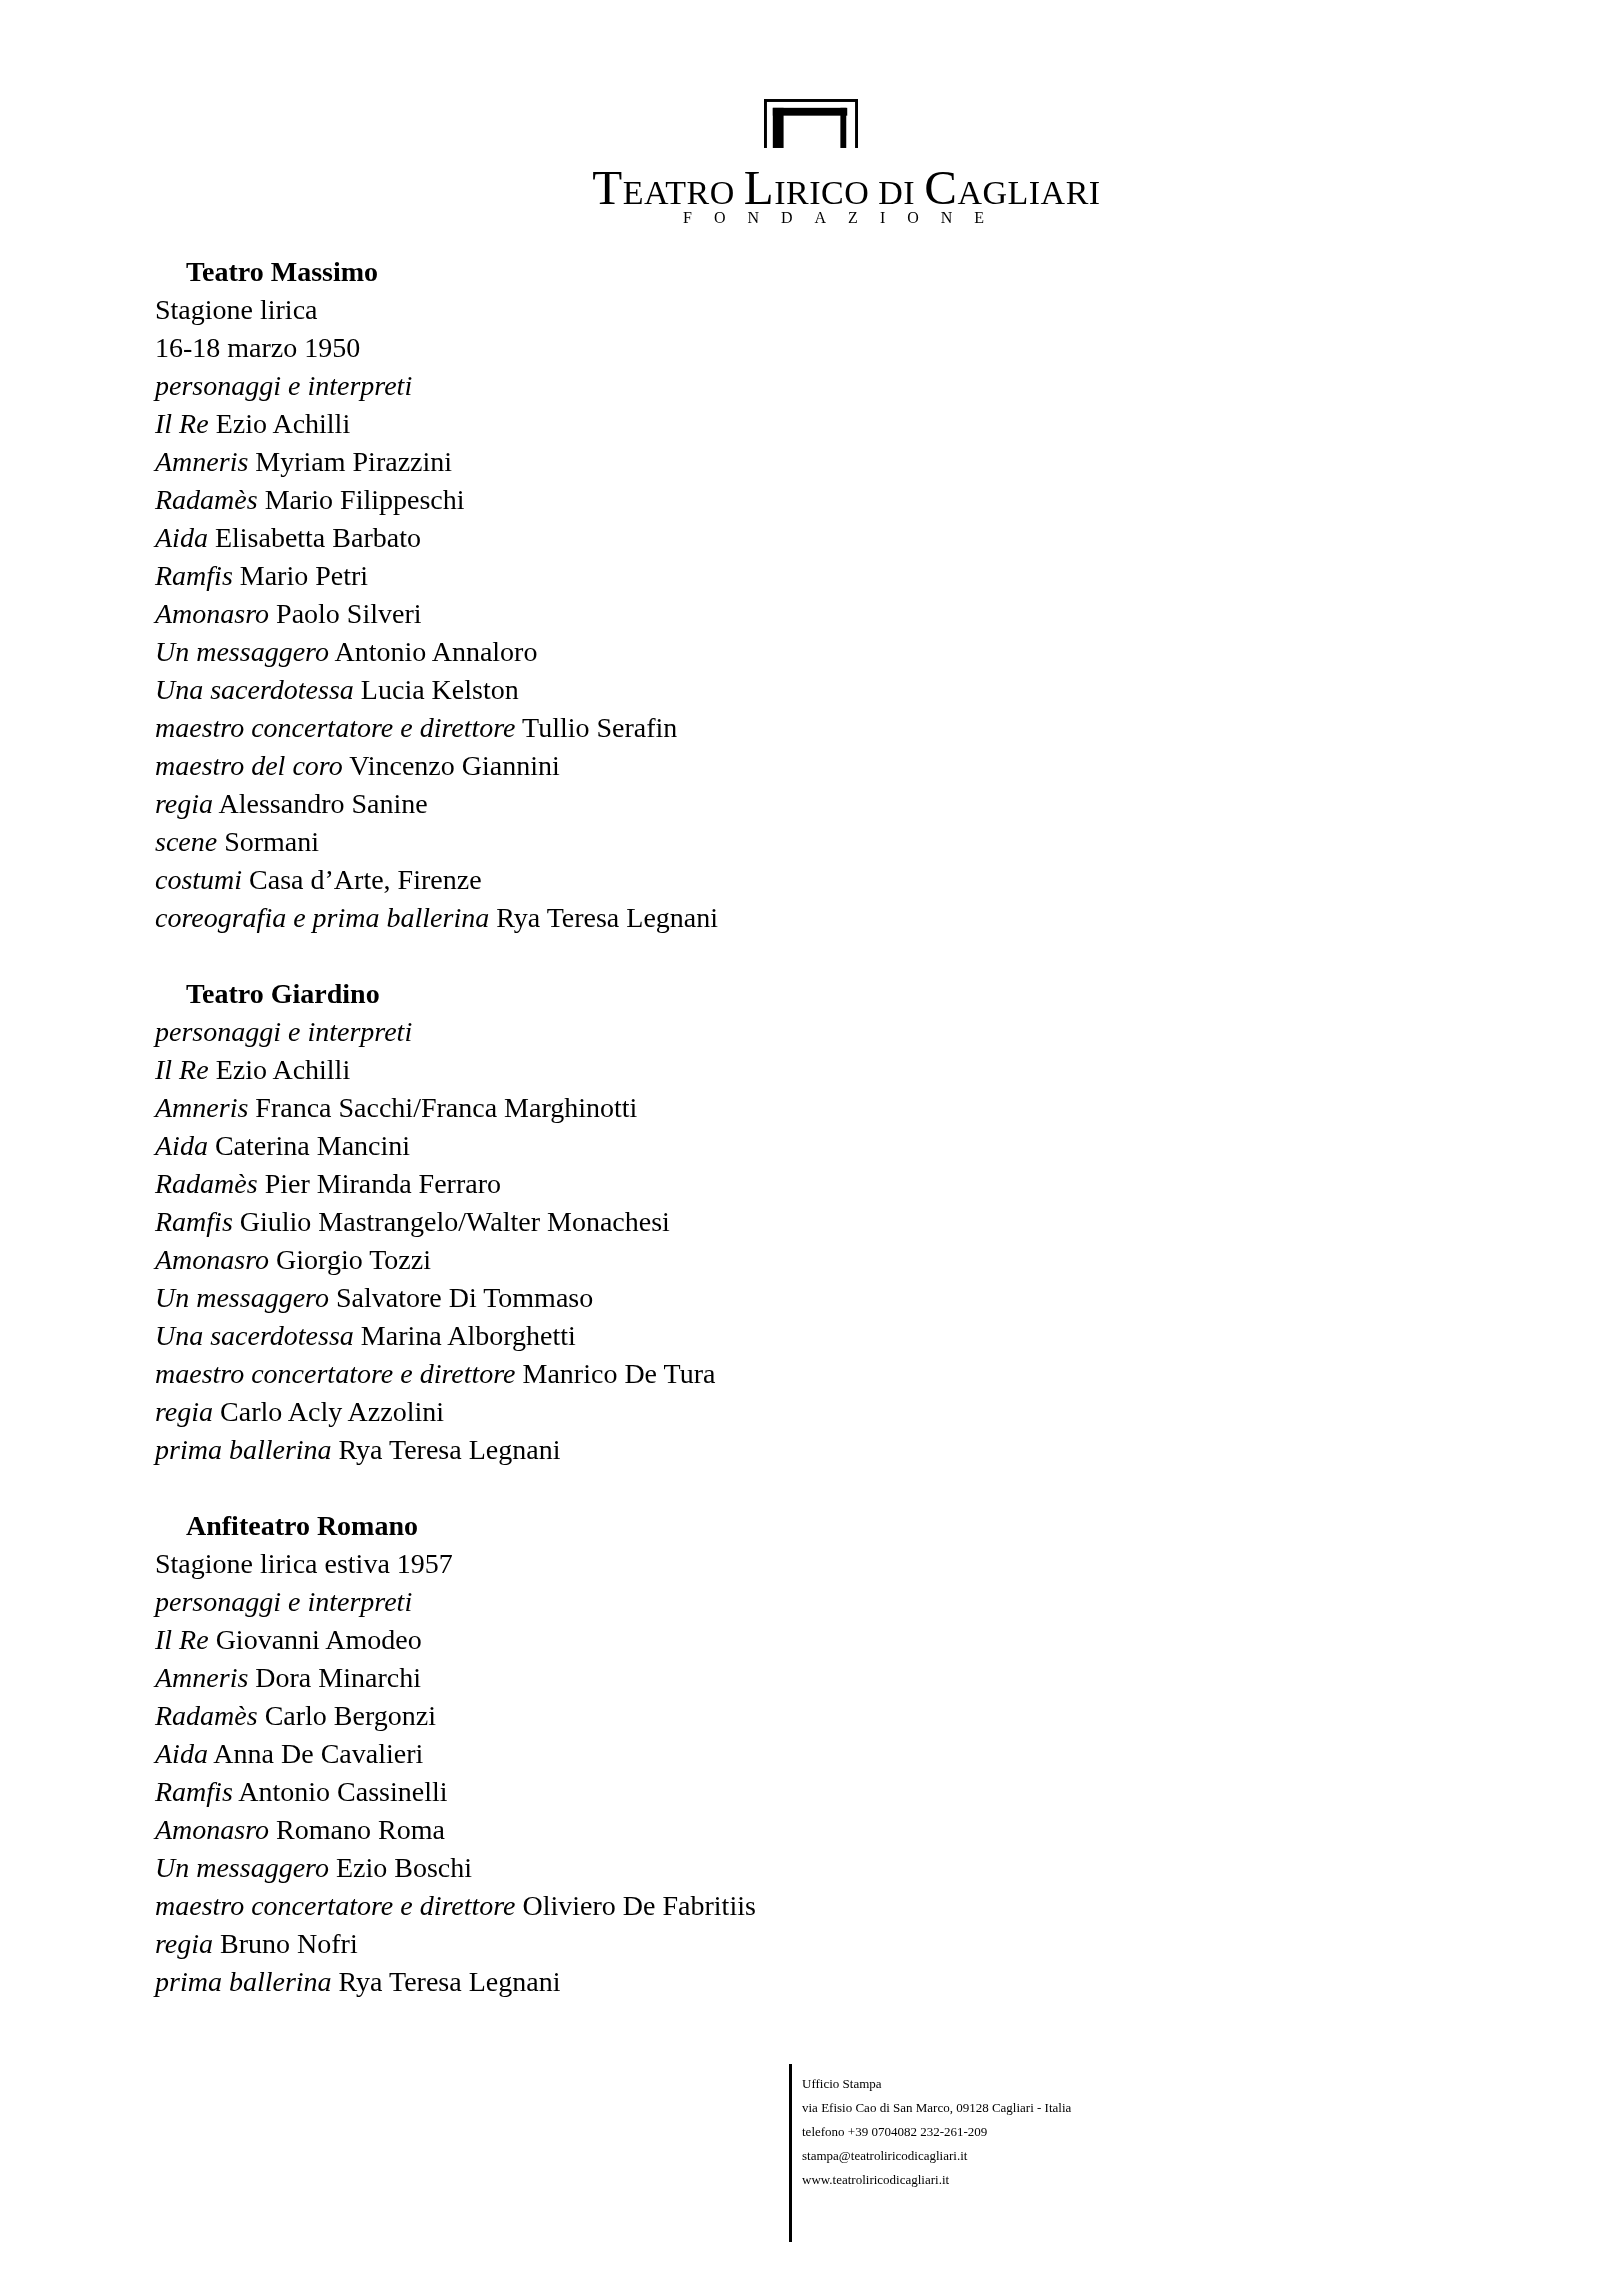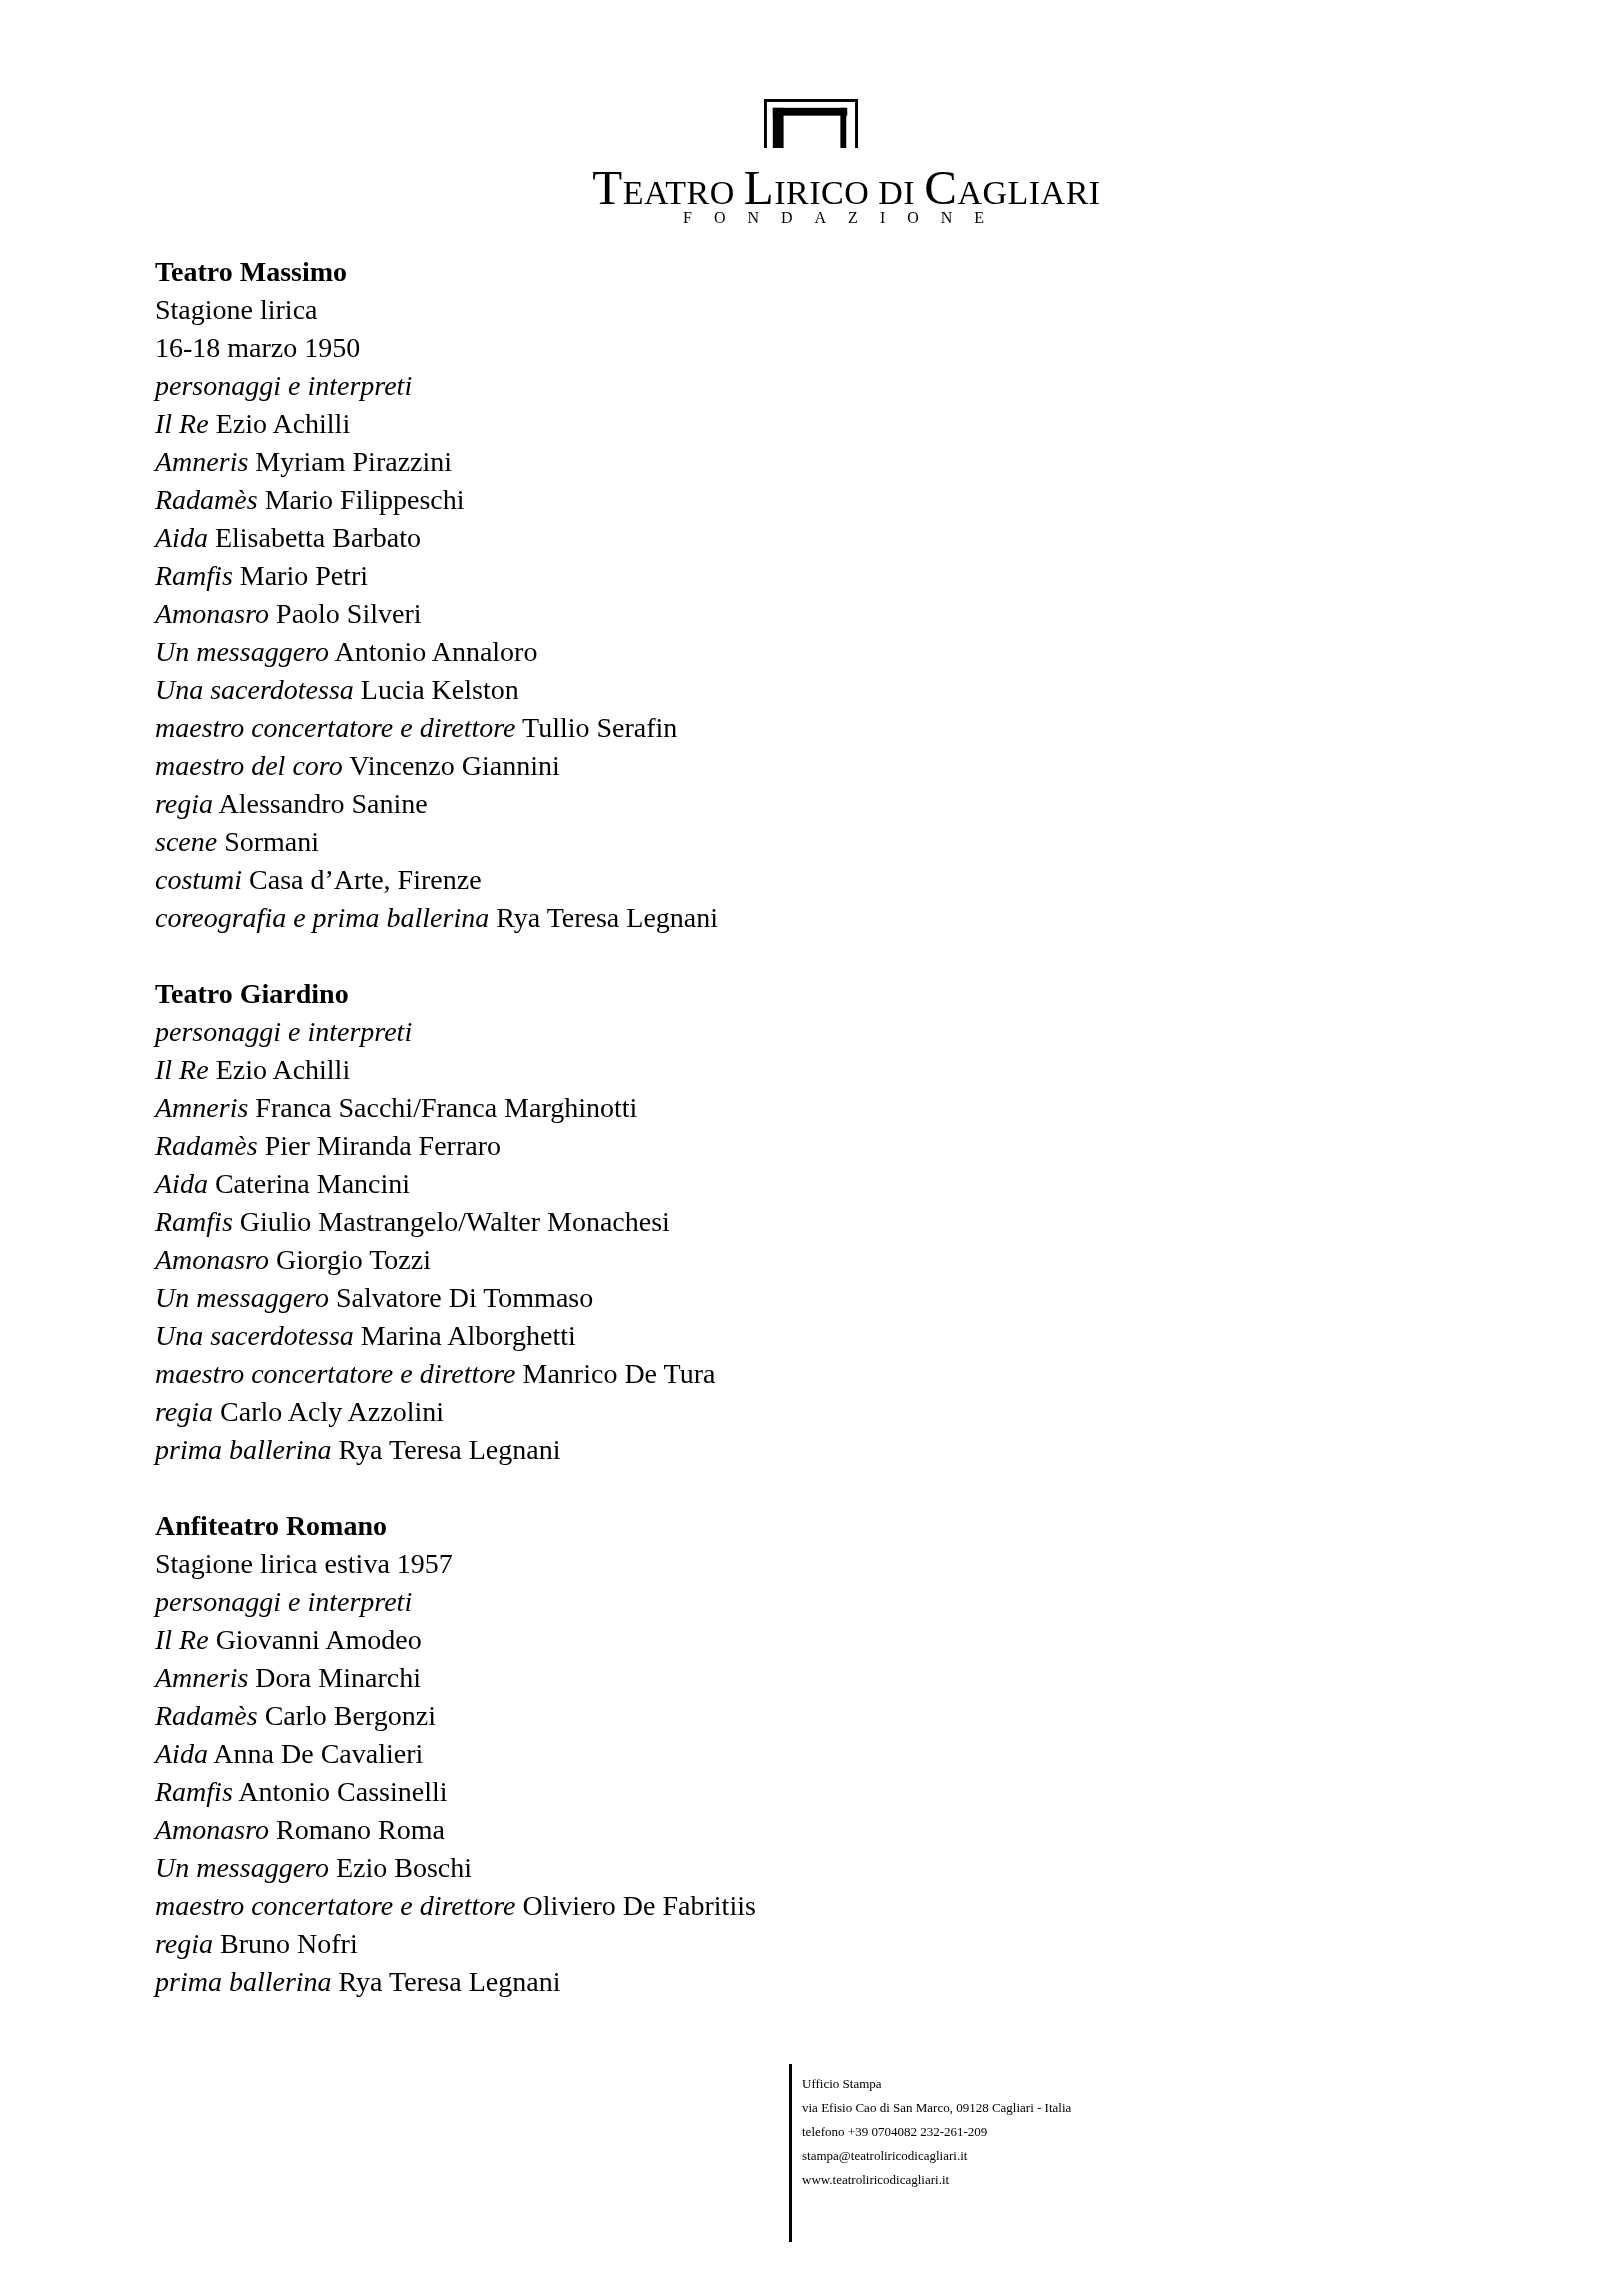--- a/index.html
+++ b/index.html
@@ -8,21 +8,21 @@
   .logo { position: absolute; left: 0; right: 0; top: 98px; text-align: center; }
   .logo-mark { display: block; margin: 0 auto; width: 94px; height: 51px; }
   .logo-word { position: absolute; left: 572px; top: 61px; width: 549px; height: 59px; white-space: nowrap;
                font-size: 34px; letter-spacing: 0.5px; }
   .logo-word .big { font-size: 49px; }
   .logo-sub { position: absolute; left: 683px; top: 111px; width: 294px; font-size: 16px;
               letter-spacing: 22px; white-space: nowrap; }
   .content { position: absolute; left: 155px; top: 253px; width: 1176px; }
   .section { margin-bottom: 38px; }
   .line { font-size: 28px; line-height: 38px; height: 38px; white-space: nowrap; }
-  .line.title { font-weight: bold; }
+  .line.title { font-weight: bold; margin-left: 31px; }
   .role { font-style: italic; }
   .footer-rule { position: absolute; left: 789px; top: 2064px; width: 2.9px; height: 178px; background: #000; }
   .footer { position: absolute; left: 802px; top: 2072px; }
   .footer .fline { font-size: 13px; line-height: 24px; white-space: nowrap; }
 </style>
 </head>
 <body>
 
 <div class="logo">
   <svg class="logo-mark" viewBox="0 0 96 52">
@@ -58,22 +58,22 @@
       <div class="line"><span class="role">regia</span> <span>Alessandro Sanine</span></div>
       <div class="line"><span class="role">scene</span> <span>Sormani</span></div>
       <div class="line"><span class="role">costumi</span> <span>Casa d’Arte, Firenze</span></div>
       <div class="line"><span class="role">coreografia e prima ballerina</span> <span>Rya Teresa Legnani</span></div>
     </div>
     <div class="section">
       <div class="line title">Teatro Giardino</div>
       <div class="line role">personaggi e interpreti</div>
       <div class="line"><span class="role">Il Re</span> <span>Ezio Achilli</span></div>
       <div class="line"><span class="role">Amneris</span> <span>Franca Sacchi/Franca Marghinotti</span></div>
+      <div class="line"><span class="role">Aida</span> <span>Caterina Mancini</span></div>
       <div class="line"><span class="role">Radamès</span> <span>Pier Miranda Ferraro</span></div>
-      <div class="line"><span class="role">Aida</span> <span>Caterina Mancini</span></div>
       <div class="line"><span class="role">Ramfis</span> <span>Giulio Mastrangelo/Walter Monachesi</span></div>
       <div class="line"><span class="role">Amonasro</span> <span>Giorgio Tozzi</span></div>
       <div class="line"><span class="role">Un messaggero</span> <span>Salvatore Di Tommaso</span></div>
       <div class="line"><span class="role">Una sacerdotessa</span> <span>Marina Alborghetti</span></div>
       <div class="line"><span class="role">maestro concertatore e direttore</span> <span>Manrico De Tura</span></div>
       <div class="line"><span class="role">regia</span> <span>Carlo Acly Azzolini</span></div>
       <div class="line"><span class="role">prima ballerina</span> <span>Rya Teresa Legnani</span></div>
     </div>
     <div class="section">
       <div class="line title">Anfiteatro Romano</div>

